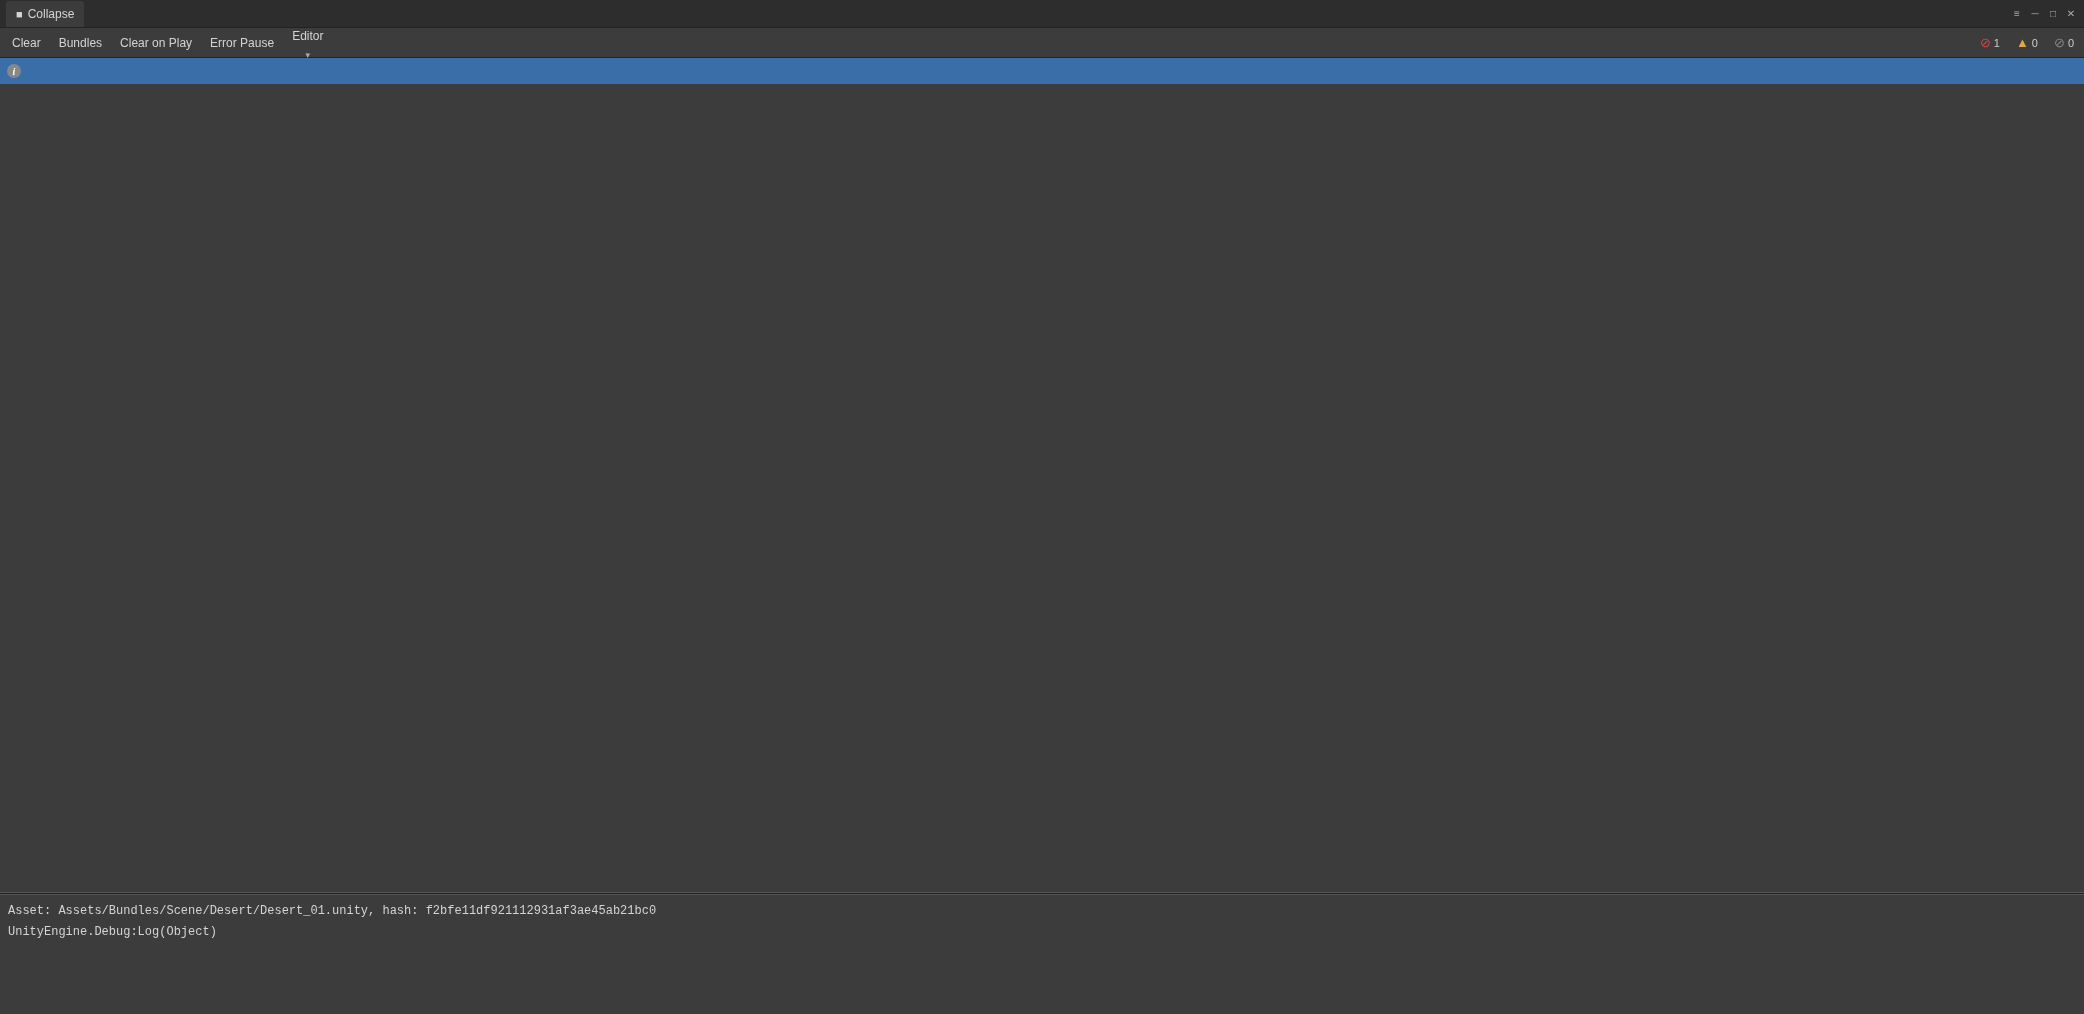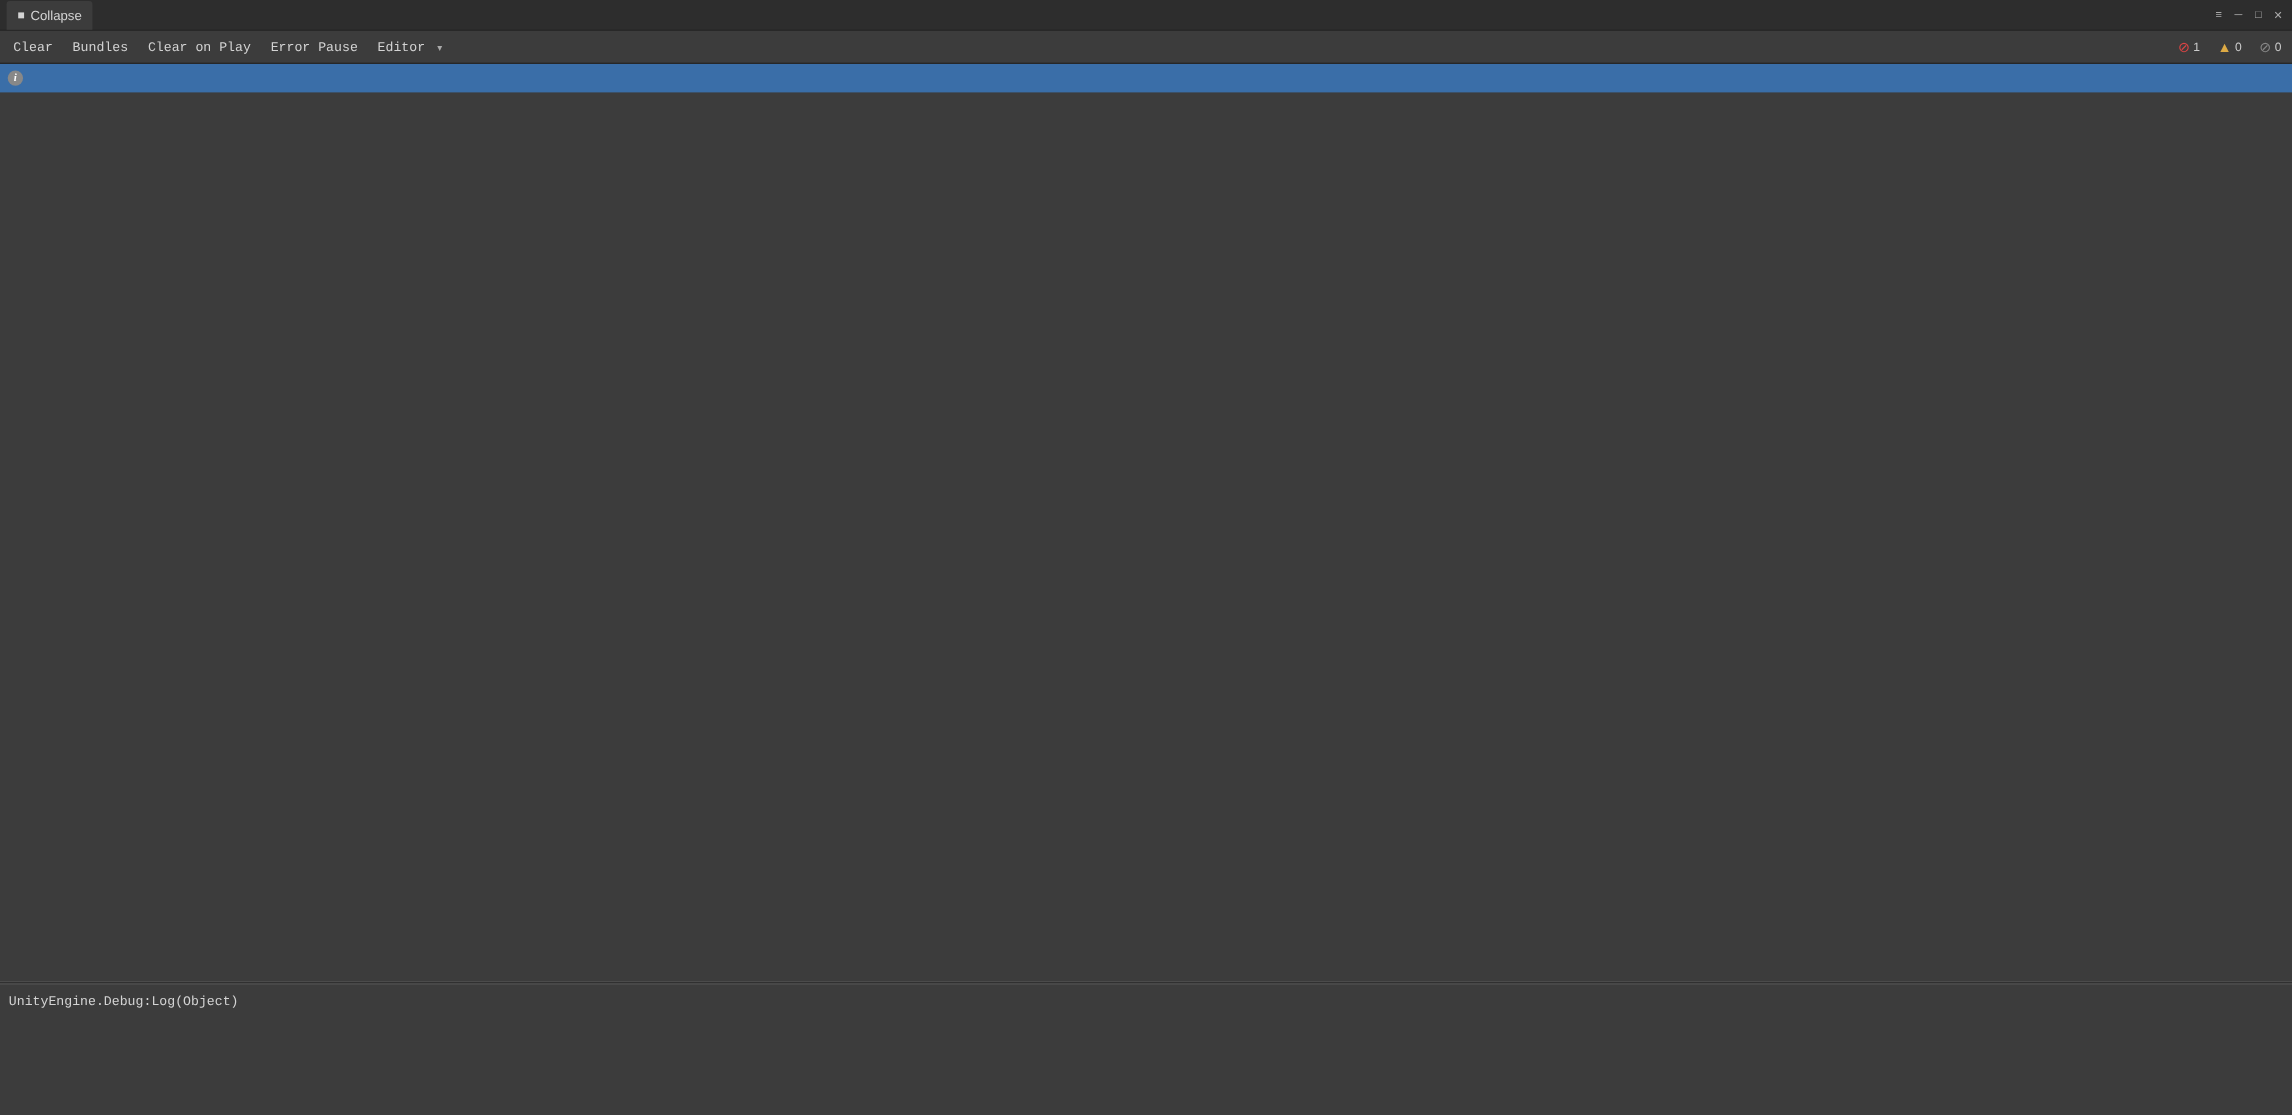--- a/index.html
+++ b/index.html
@@ -84,21 +84,20 @@
       justify-content: center;
       padding: 2px 8px;
       height: 22px;
       background: transparent;
       border: none;
       color: #d4d4d4;
       font-size: 12px;
       cursor: pointer;
       border-radius: 2px;
       white-space: nowrap;
-      font-family: Liberation Mono, monospace;
     }
 
     .toolbar-right {
       margin-left: auto;
       display: flex;
       align-items: center;
       gap: 4px;
     }
 
     .badge-btn {
@@ -214,20 +213,21 @@
 
     .detail-panel p {
       margin: 0;
       padding: 1px 0;
     }
 
     .editor-dropdown {
       display: flex;
       align-items: center;
       gap: 3px;
+      flex-direction: column;
     }
 
     .dropdown-arrow {
       font-size: 9px;
       color: #aaa;
     }
   </style>
 </head>
 <body>
 
@@ -277,16 +277,17 @@
       <div class="log-entry selected">
         <div class="log-icon">
           <div class="info-icon">i</div>
         </div>
       </div>
     </div>
 
     <div class="divider"></div>
 
     <div class="detail-panel">
+      <p>Asset: Assets/Bundles/Scene/Desert/Desert_01.unity, hash: f2bfe11df921112931af3ae45ab21bc0</p>
       <p>UnityEngine.Debug:Log(Object)</p>
     </div>
   </div>
 </div>
 
 </body></html>

